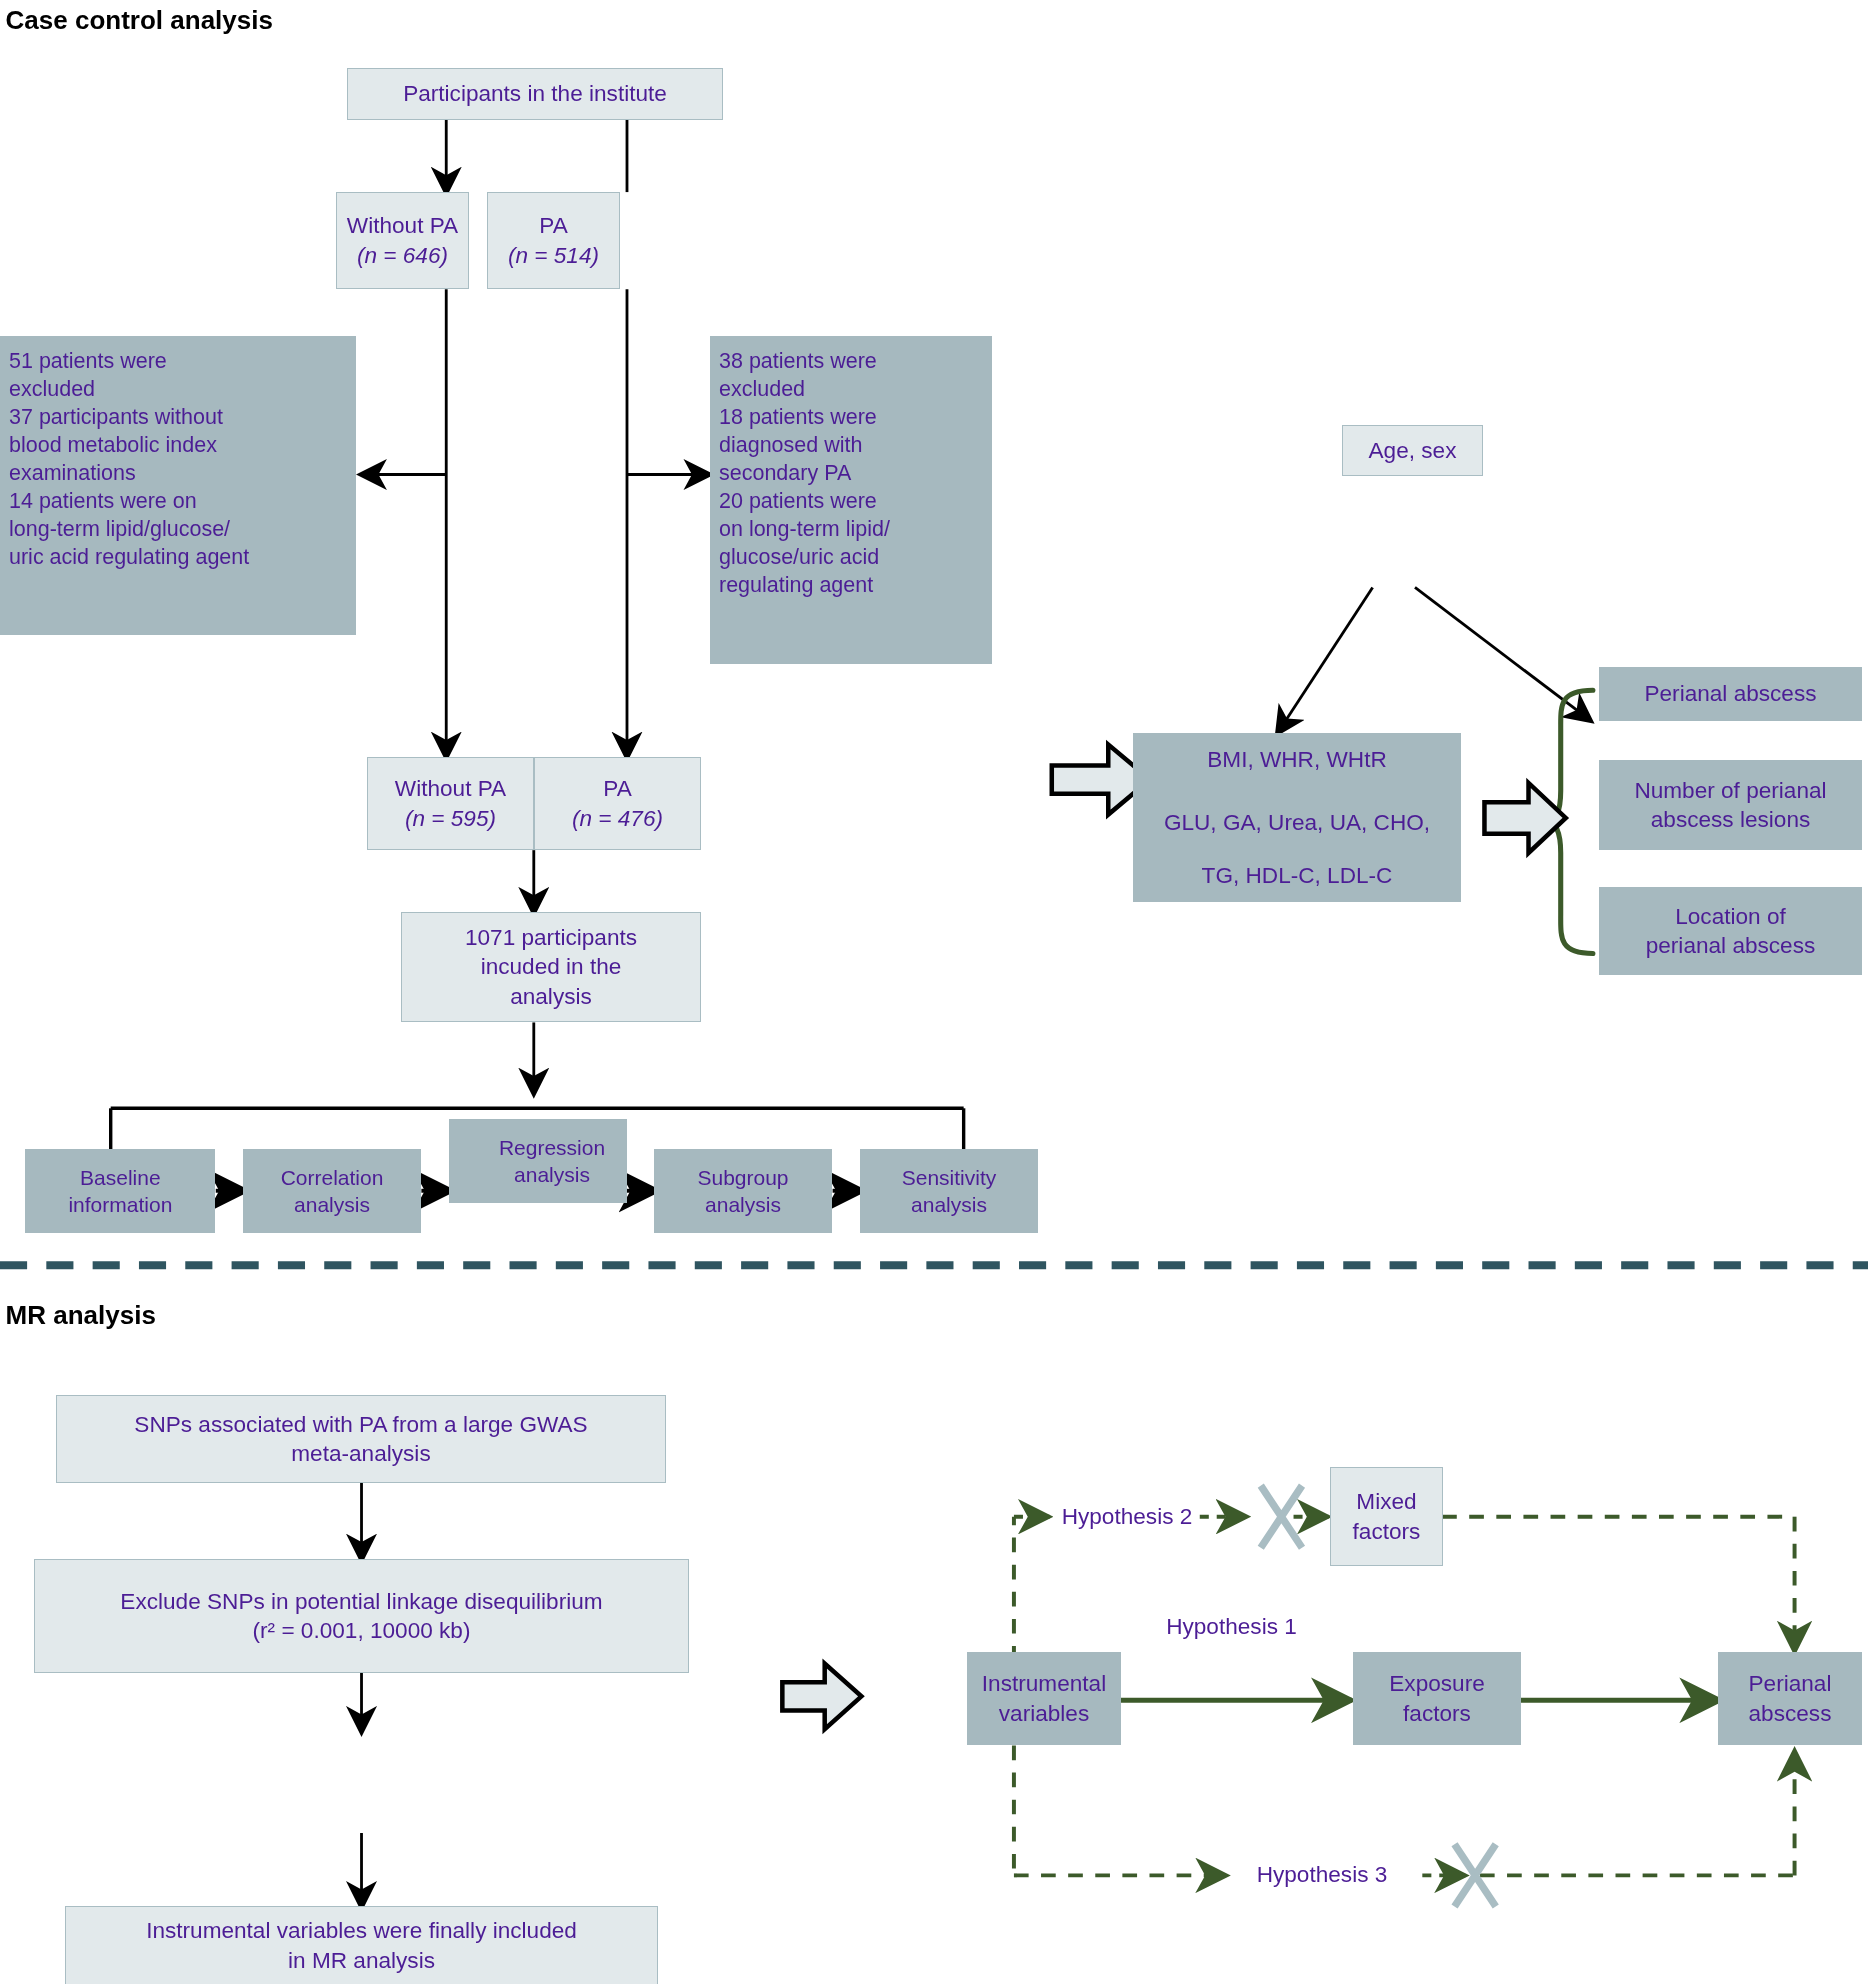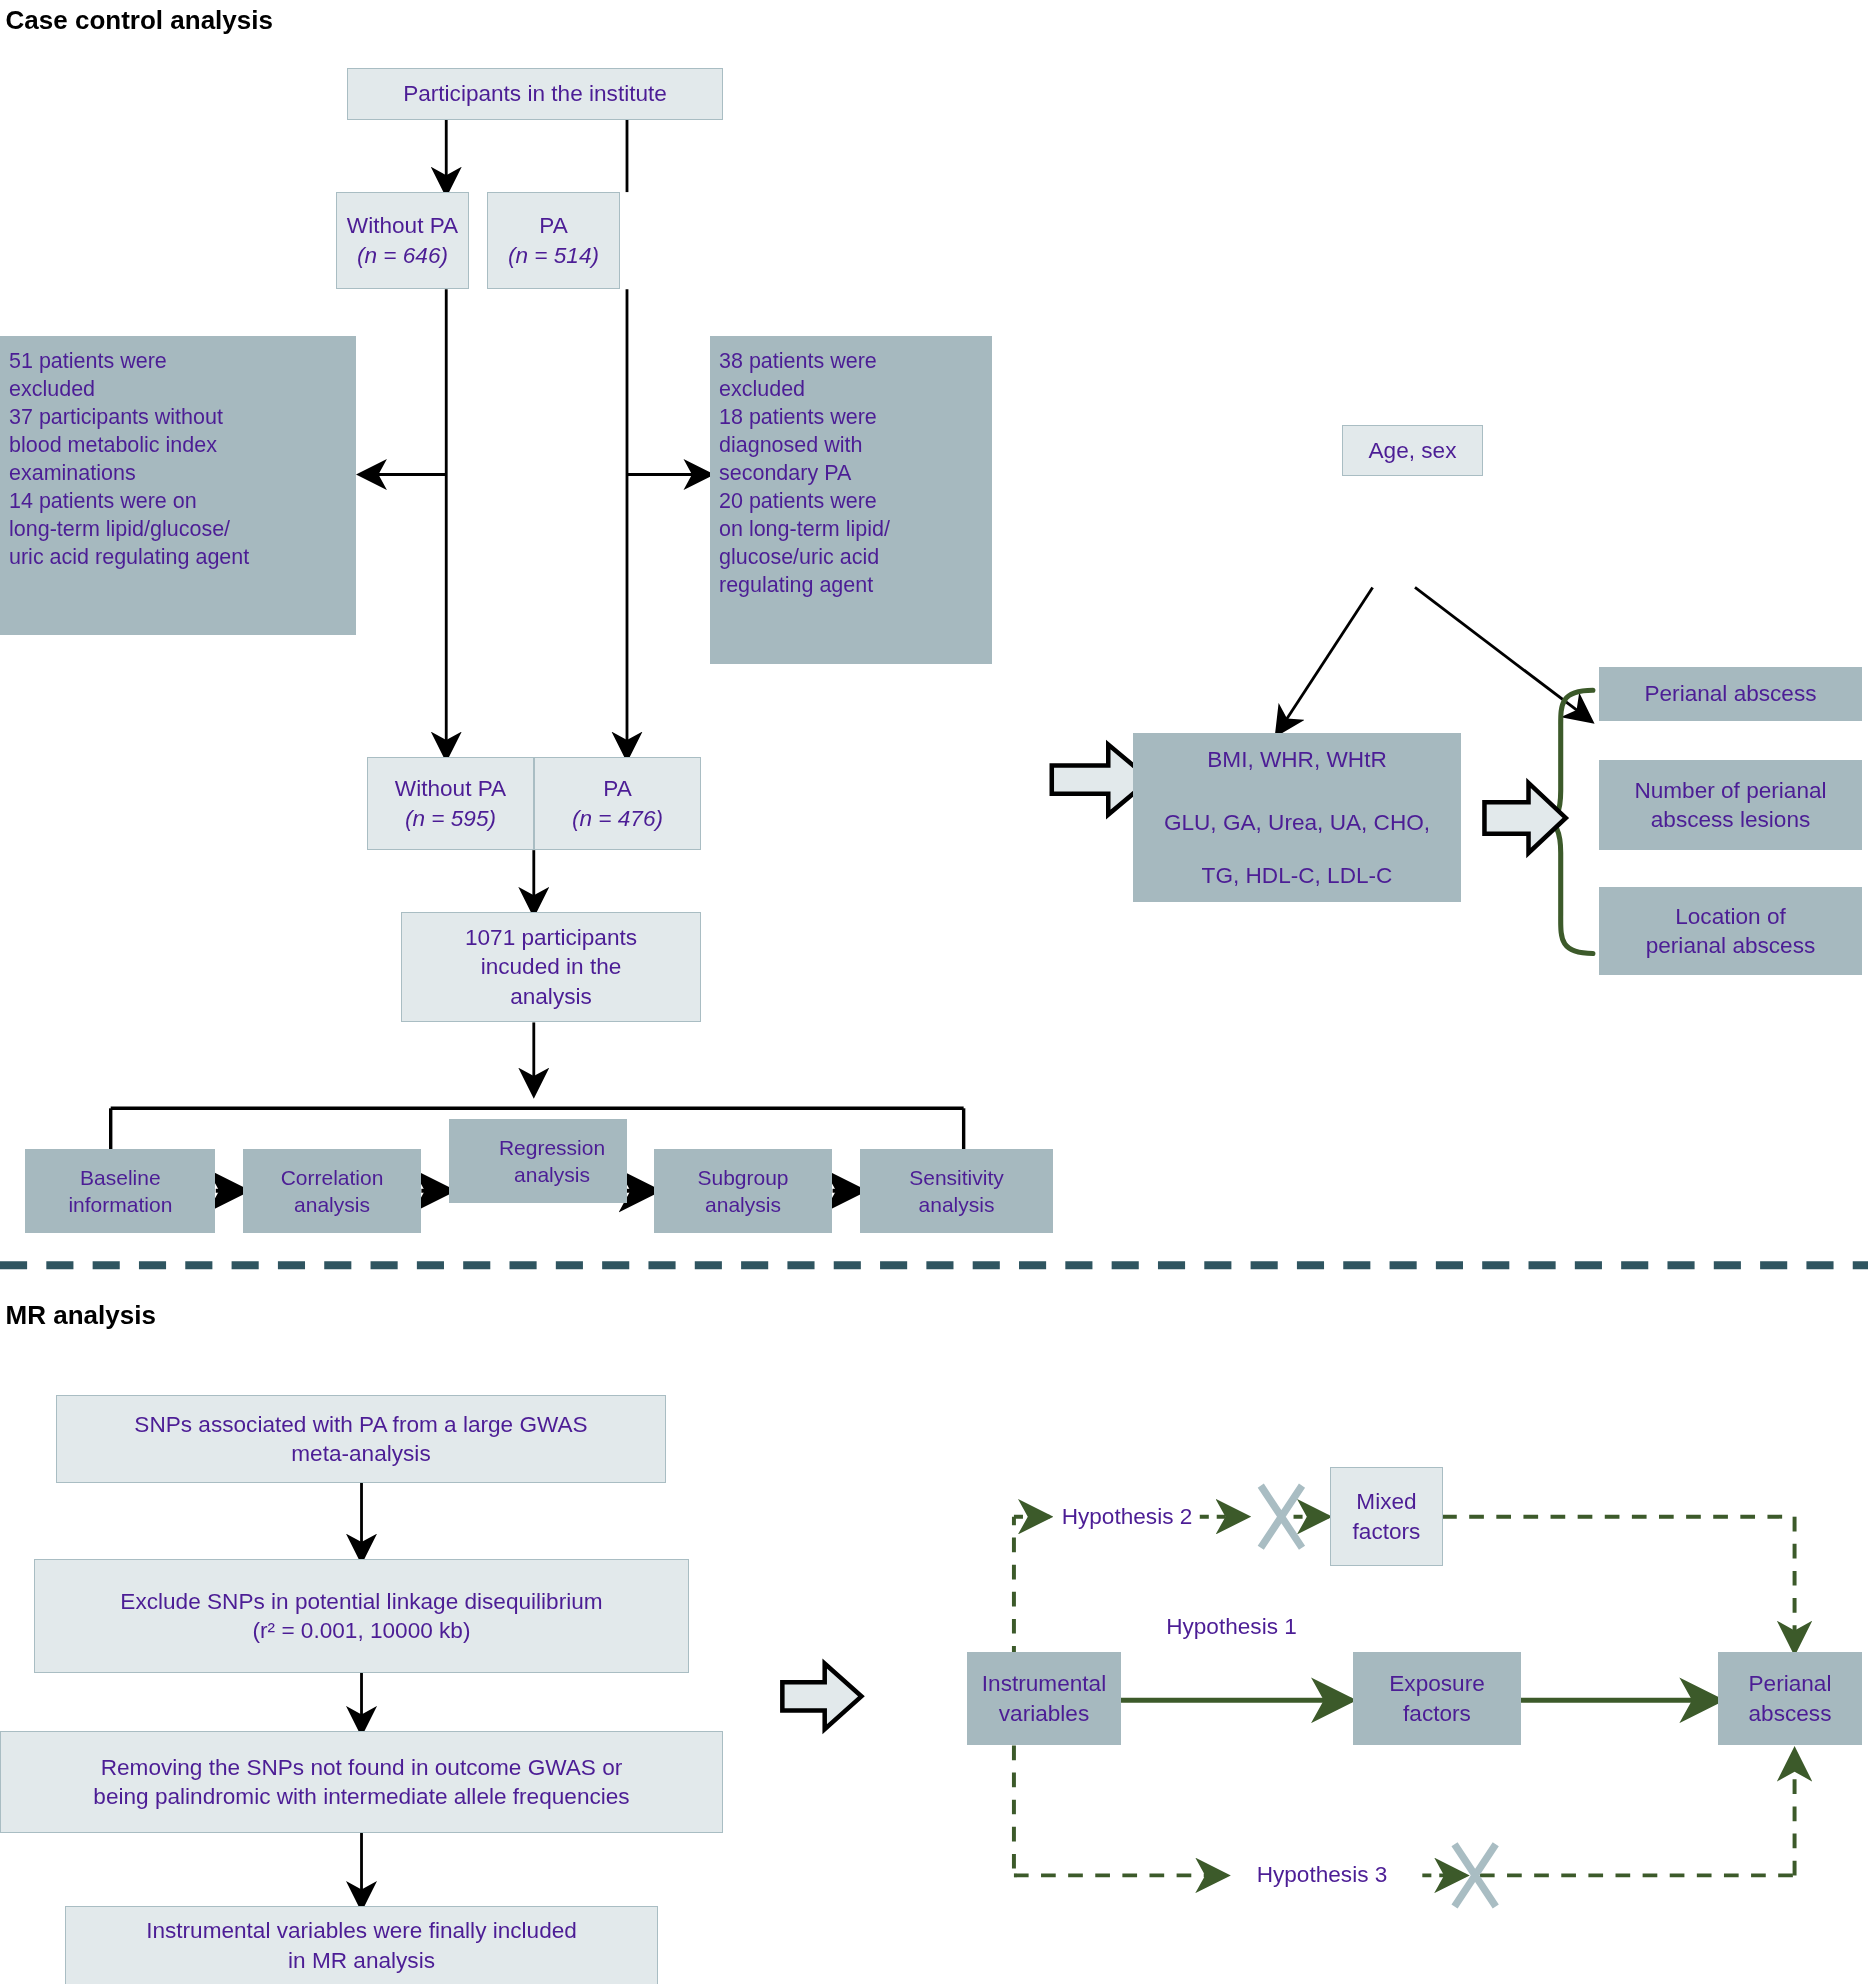--- a/index.html
+++ b/index.html
@@ -199,21 +199,21 @@
 analysis</span>
   </div>
   <div class="box box-dark pre t37" style="left:449px;top:1119px;width:178px;height:84px;padding-left:28px;">
     <span>Regression
 analysis</span>
   </div>
   <div class="box box-dark pre t37" style="left:654px;top:1149px;width:178px;height:84px;">
     <span>Subgroup
 analysis</span>
   </div>
-  <div class="box box-dark pre t37" style="left:860px;top:1149px;width:193px;height:84px;">
+  <div class="box box-dark pre t37" style="left:860px;top:1149px;width:178px;height:84px;">
     <span>Sensitivity
 analysis</span>
   </div>
 
   <div class="box box-light t40" style="left:1342px;top:425px;width:141px;height:51px;">
     <span>Age, sex</span>
   </div>
 
   <div class="box box-dark" style="left:1133px;top:733px;width:328px;height:169px;flex-direction:column;justify-content:space-around;">
     <span class="t40">BMI, WHR, WHtR</span>
@@ -234,24 +234,20 @@
   </div>
 
   <div class="box box-light pre t40" style="left:56px;top:1395px;width:610px;height:88px;">
     <span>SNPs associated with PA from a large GWAS
 meta-analysis</span>
   </div>
   <div class="box box-light pre t40" style="left:34px;top:1559px;width:655px;height:114px;">
     <span>Exclude SNPs in potential linkage disequilibrium
 (r² = 0.001, 10000 kb)</span>
   </div>
-  <div class="box box-light pre t40" style="left:0px;top:1731px;width:723px;height:102px;">
-    <span>Removing the SNPs not found in outcome GWAS or
-being palindromic with intermediate allele frequencies</span>
-  </div>
   <div class="box box-light pre t40" style="left:65px;top:1906px;width:593px;height:79px;">
     <span>Instrumental variables were finally included
 in MR analysis</span>
   </div>
 
   <div class="box box-dark pre t40" style="left:967px;top:1652px;width:154px;height:93px;">
     <span>Instrumental
 variables</span>
   </div>
 

